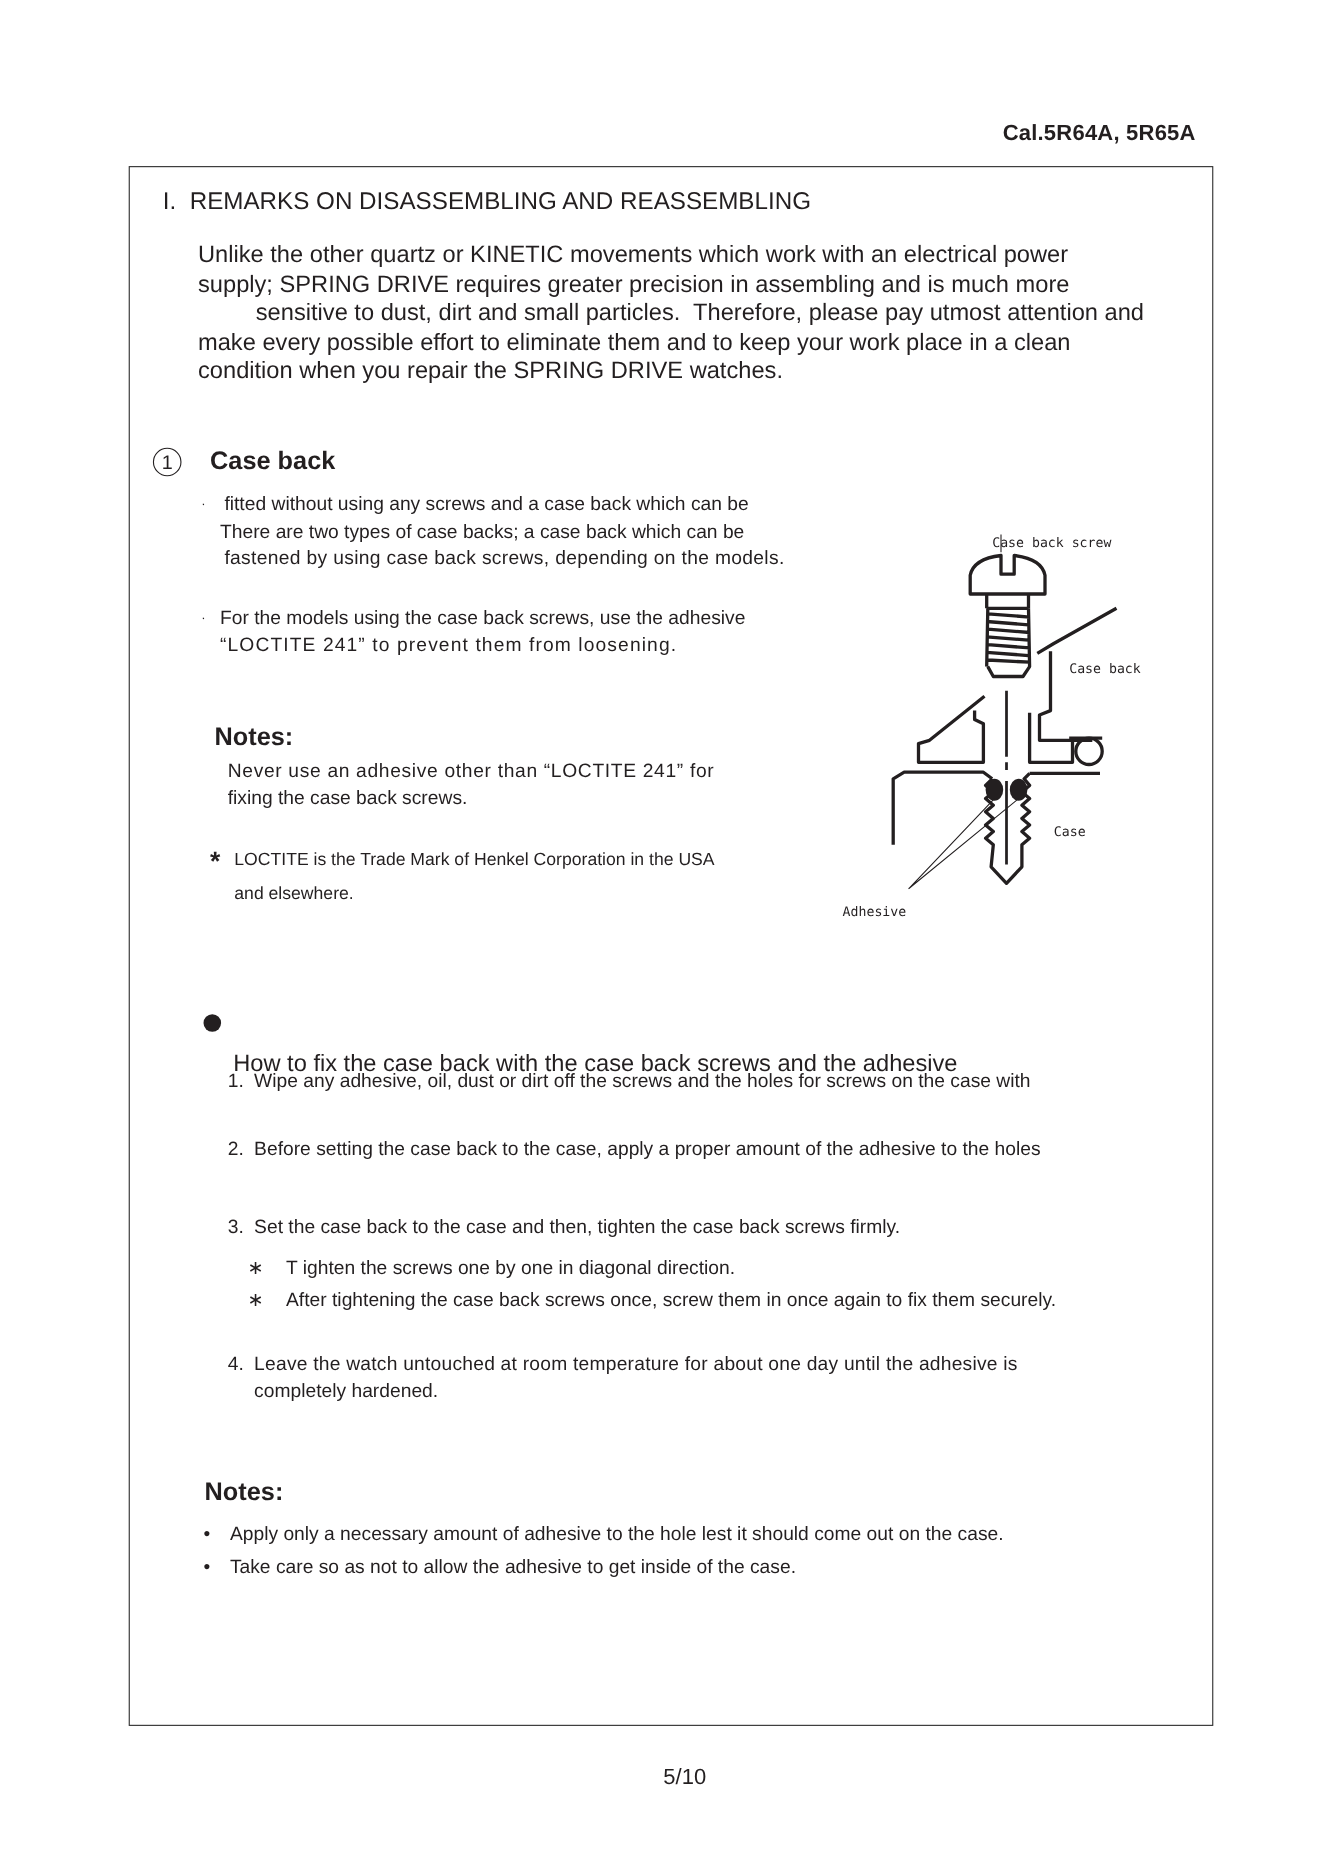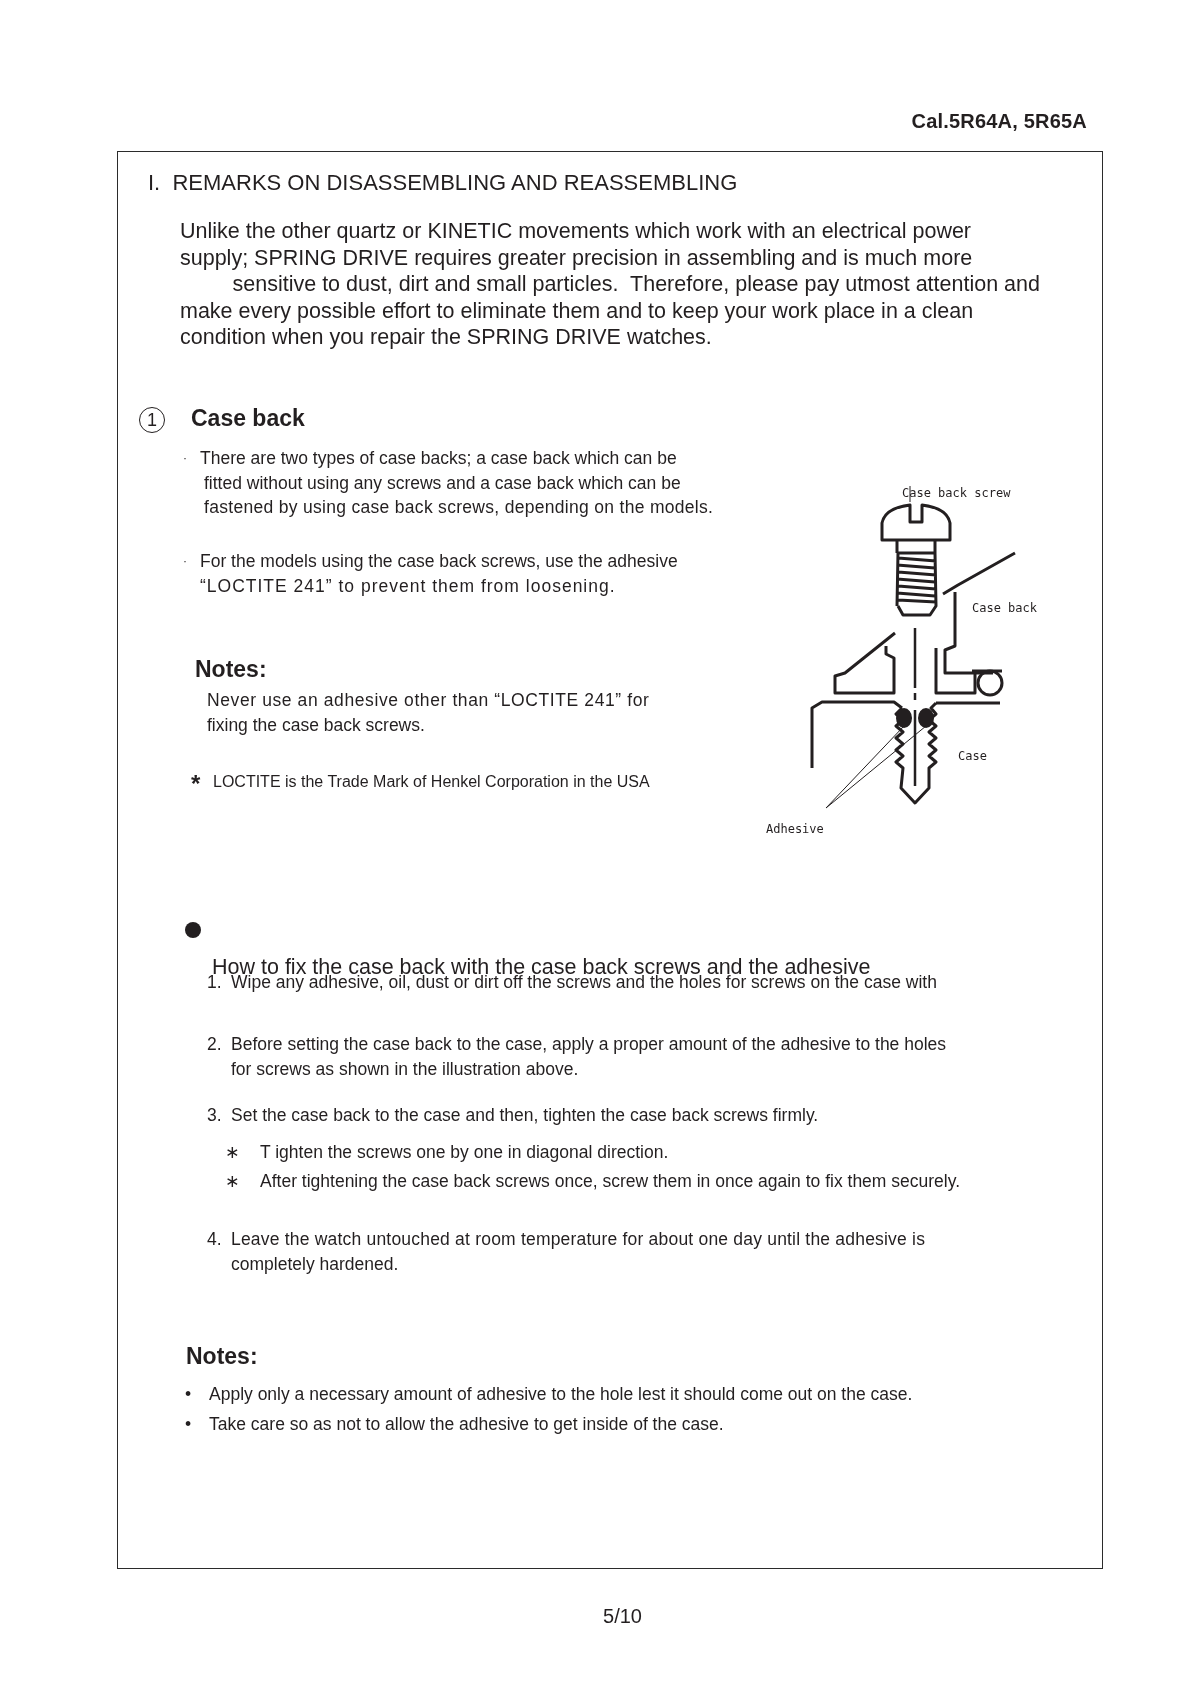--- a/index.html
+++ b/index.html
@@ -57,40 +57,41 @@
   <p style="white-space:pre;text-align:right;">sensitive to dust, dirt and small particles.  Therefore, please pay utmost attention and</p>
   <p>make every possible effort to eliminate them and to keep your work place in a clean</p>
   <p>condition when you repair the SPRING DRIVE watches.</p>
 </div>
 
 <div class="abs circle-num">1</div>
 <div class="abs case-title">Case back</div>
 
 <div class="abs bullet-block" style="left:200px; top:446px;">
   <span class="dot">·</span>
+  <div style="padding-left:4px;">fitted without using any screws and a case back which can be</div>
   <div>There are two types of case backs; a case back which can be</div>
-  <div style="padding-left:4px;">fitted without using any screws and a case back which can be</div>
   <div style="padding-left:4px; letter-spacing:0.3px;">fastened by using case back screws, depending on the models.</div>
 </div>
 
 <div class="abs bullet-block" style="left:200px; top:549px;">
   <span class="dot">·</span>
   <div>For the models using the case back screws, use the adhesive</div>
   <div style="letter-spacing:1px;">“LOCTITE 241” to prevent them from loosening.</div>
 </div>
 
 <div class="abs notes-title" style="left:195px; top:656px;">Notes:</div>
 <div class="abs body-text" style="left:207px; top:688px;">
   <div style="letter-spacing:0.6px;">Never use an adhesive other than “LOCTITE 241” for</div>
   <div>fixing the case back screws.</div>
 </div>
 
 <div class="abs star" style="left:191px; top:770px;">*</div>
 <div class="abs" style="left:213px; top:772px; font-size:16px;">
   <div style="line-height:20px;">LOCTITE is the Trade Mark of Henkel Corporation in the USA</div>
+  <div style="margin-top:11px; line-height:20px;">and elsewhere.</div>
 </div>
 
 <svg class="abs diagram" viewBox="0 0 320 370" xmlns="http://www.w3.org/2000/svg">
   <g fill="none" stroke="#231f20" stroke-width="3" stroke-linejoin="round">
 
     <path d="M122,62 L122,45 Q125,30 150,27 L150,44 L162,44 L162,27 Q187,30 190,45 L190,62 Z"></path>
 
     <path d="M137,62 L137,75 M175,62 L175,75"></path>
 
     <path d="M137,75 L175,75 M138,80 L176,83 M137,87 L175,90 M138,94 L176,97 M137,101 L175,104 M138,108 L176,111 M137,115 L175,118 M138,122 L176,124 M138,75 L137,128 M175,75 L176,128 L170,137 L143,137 L138,128"></path>
@@ -125,21 +126,20 @@
 <div class="abs how-title">How to fix the case back with the case back screws and the adhesive</div>
 
 <div class="abs step" style="left:231px; top:970px;">
   <span class="num">1.</span>
   <div>Wipe any adhesive, oil, dust or dirt off the screws and the holes for screws on the case with</div>
 </div>
 
 <div class="abs step" style="left:231px; top:1032px;">
   <span class="num">2.</span>
   <div>Before setting the case back to the case, apply a proper amount of the adhesive to the holes</div>
-  <div>for screws as shown in the illustration above.</div>
 </div>
 
 <div class="abs step" style="left:231px; top:1103px;">
   <span class="num">3.</span>
   <div>Set the case back to the case and then, tighten the case back screws firmly.</div>
 </div>
 
 <div class="abs sub" style="left:260px; top:1142px;">
   <span class="ast">∗</span>
   <span>T ighten the screws one by one in diagonal direction.</span>

